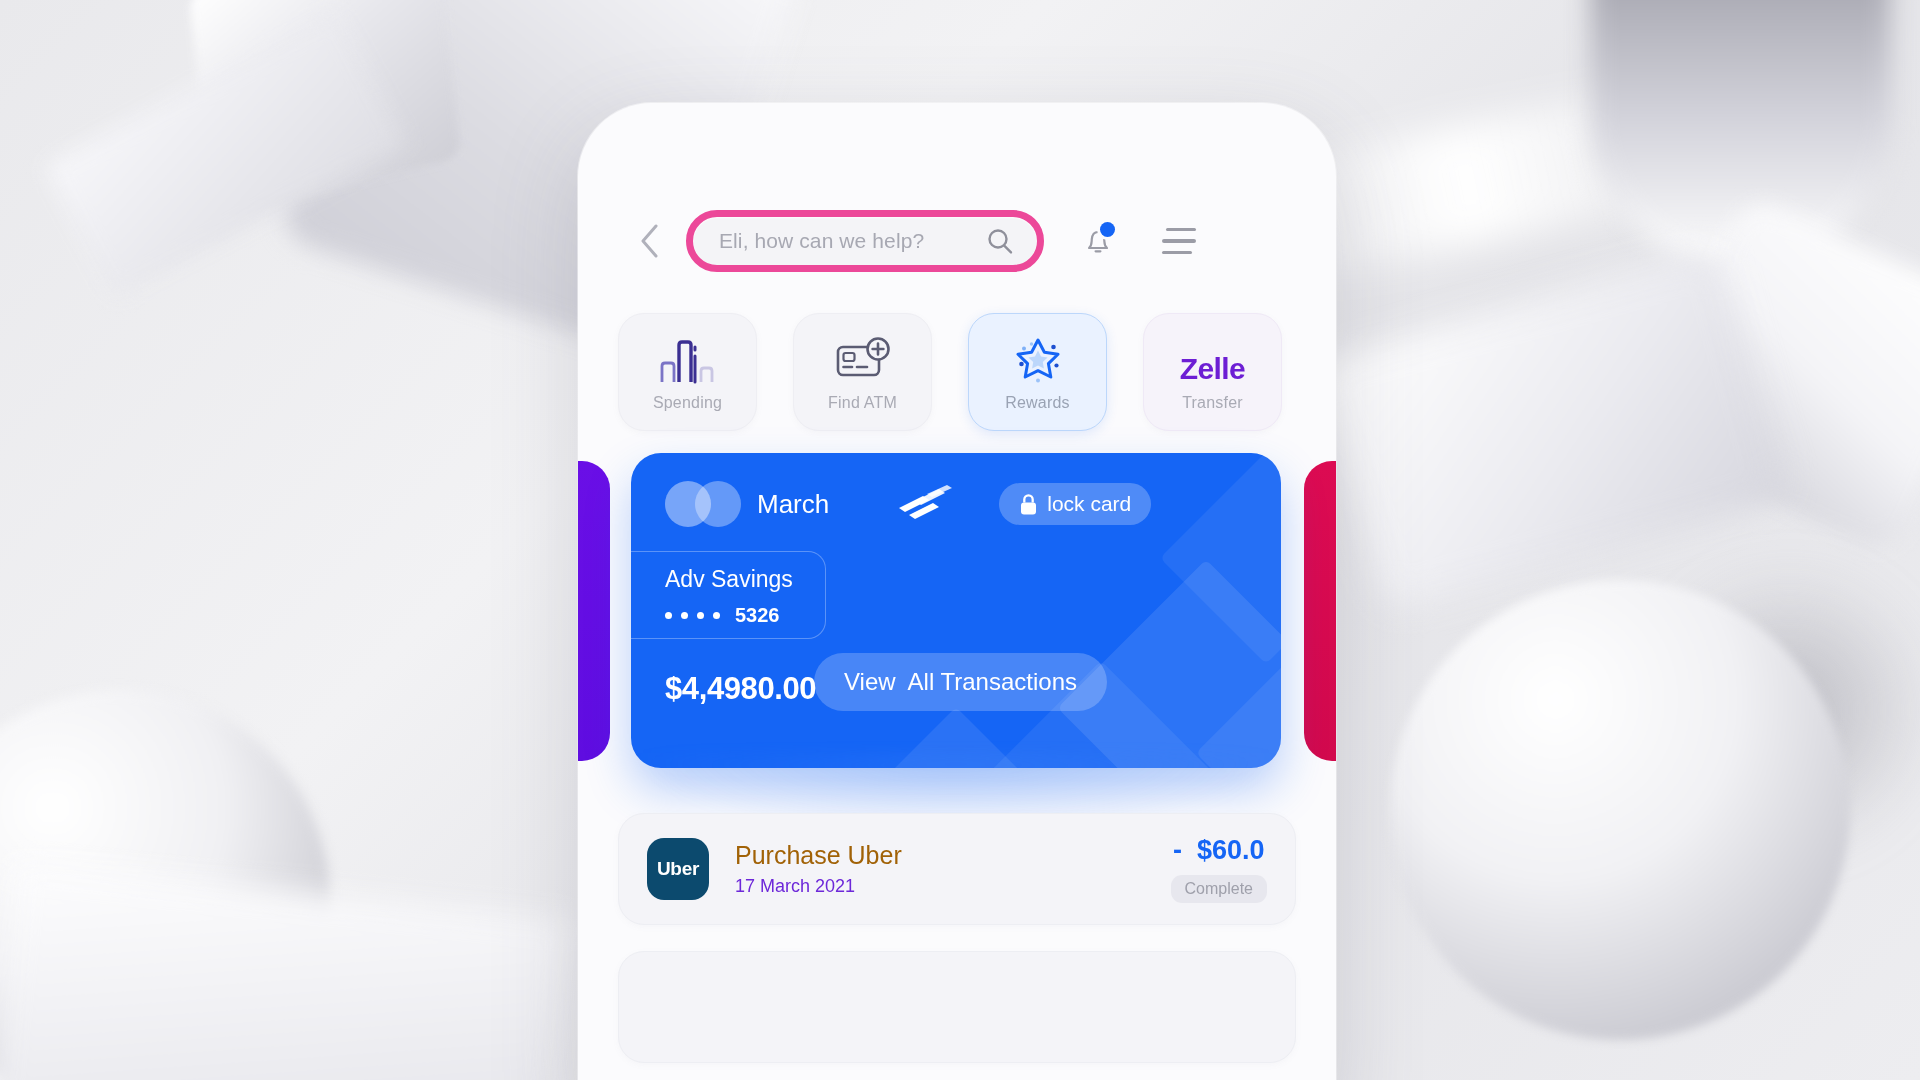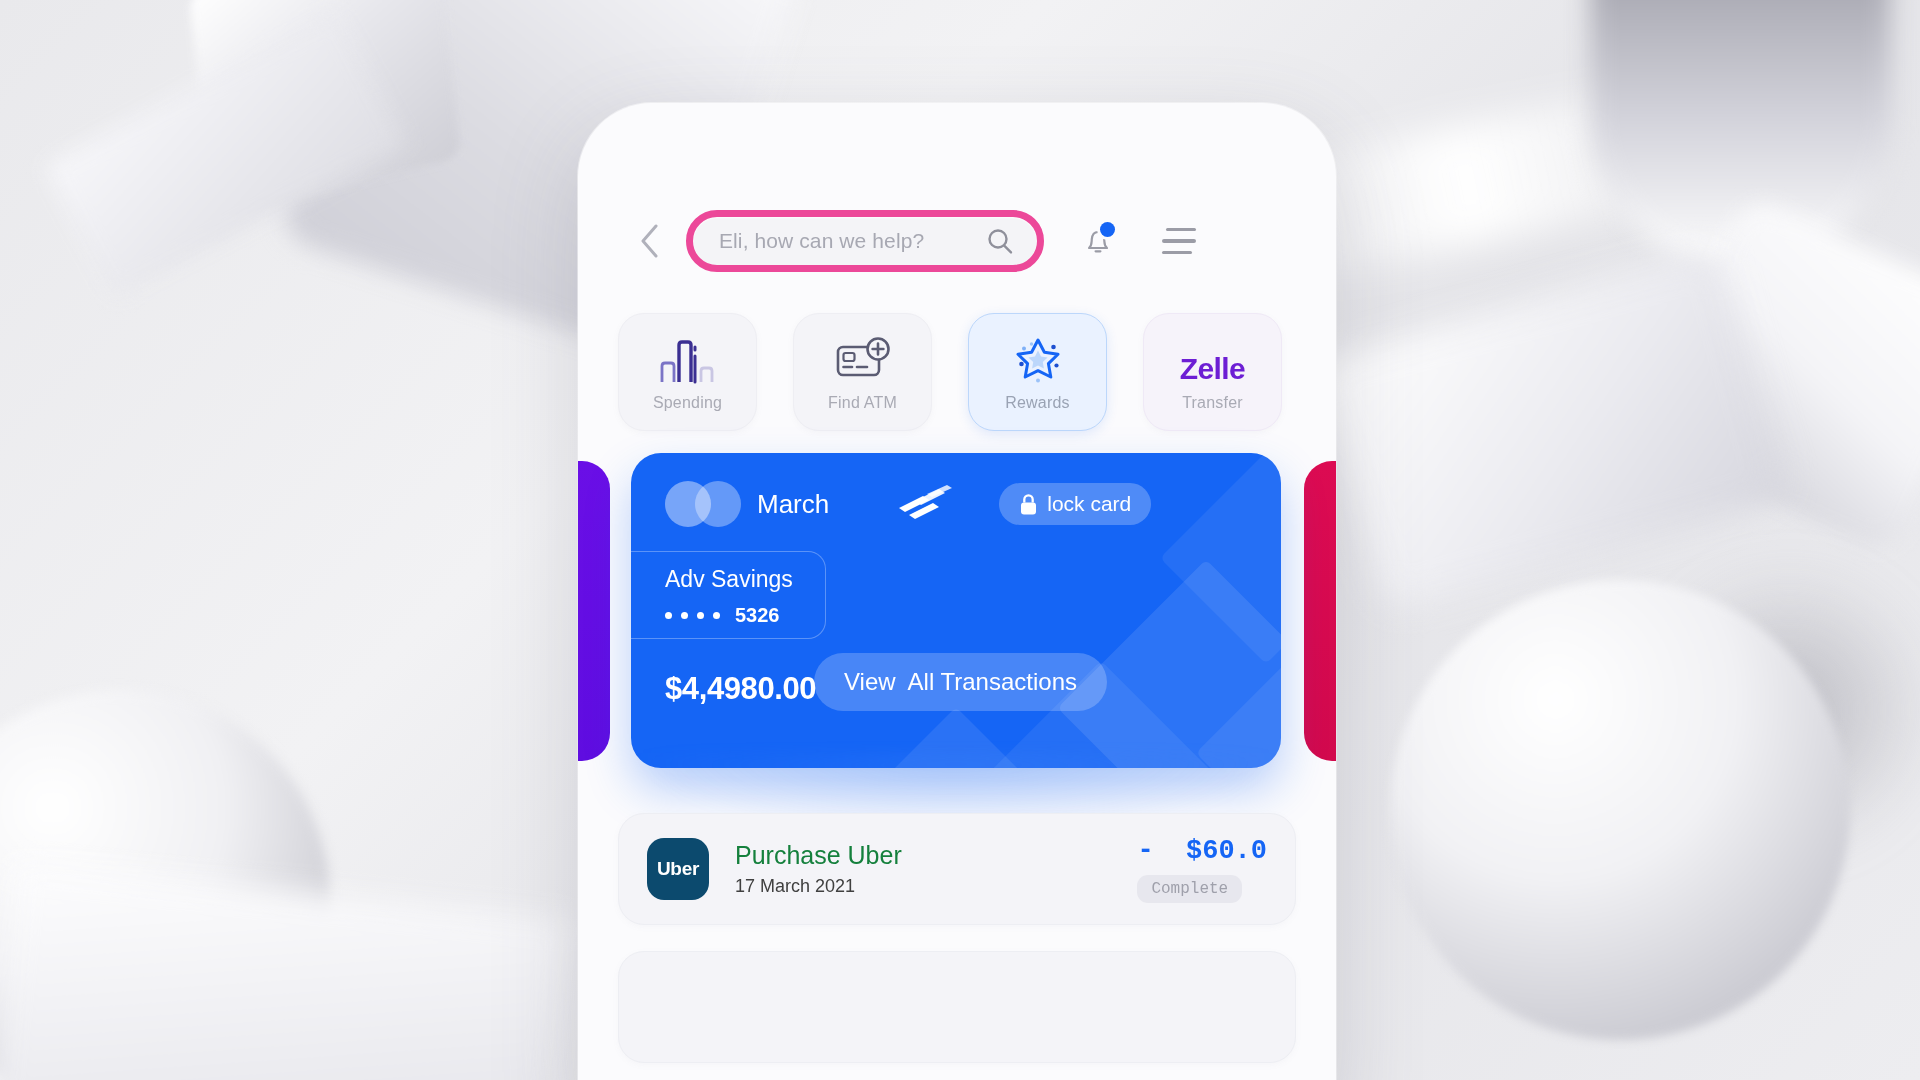--- a/index.html
+++ b/index.html
@@ -250,23 +250,23 @@
     box-shadow: 0 2px 6px rgba(130,130,150,.05);
   }
   .txn-1 { top: 710px; }
   .txn-2 { top: 848px; height: 112px; }
   .txn-logo {
     width: 62px; height: 62px; border-radius: 17px; background: #0c4a6e;
     display: flex; align-items: center; justify-content: center;
     color: #fff; font-size: 19px; font-weight: bold; letter-spacing: -.3px;
   }
   .txn-mid { margin-left: 26px; flex: 1; }
-  .txn-title { font-size: 25px; color: #15803d; }
-  .txn-date { margin-top: 6px; font-size: 18px; color: #404040; }
-  .txn-right { text-align: left; font-family: Liberation Mono, monospace; }
+  .txn-title { font-size: 25px; color: #a16207; }
+  .txn-date { margin-top: 6px; font-size: 18px; color: #6d28d9; }
+  .txn-right { text-align: center; }
   .txn-amount { font-size: 27px; font-weight: bold; color: #1565f5; white-space: pre; }
   .txn-status {
     display: inline-block; margin-top: 9px;
     padding: 5px 14px; border-radius: 11px;
     background: #e7e7ee; color: #9fa0ab; font-size: 16px;
   }
   .card-glow {
     position: absolute; left: 53px; top: 650px;
     width: 650px; height: 90px;
     background: radial-gradient(ellipse at 50% 0%, rgba(60,130,250,.22) 0%, rgba(60,130,250,0) 70%);

